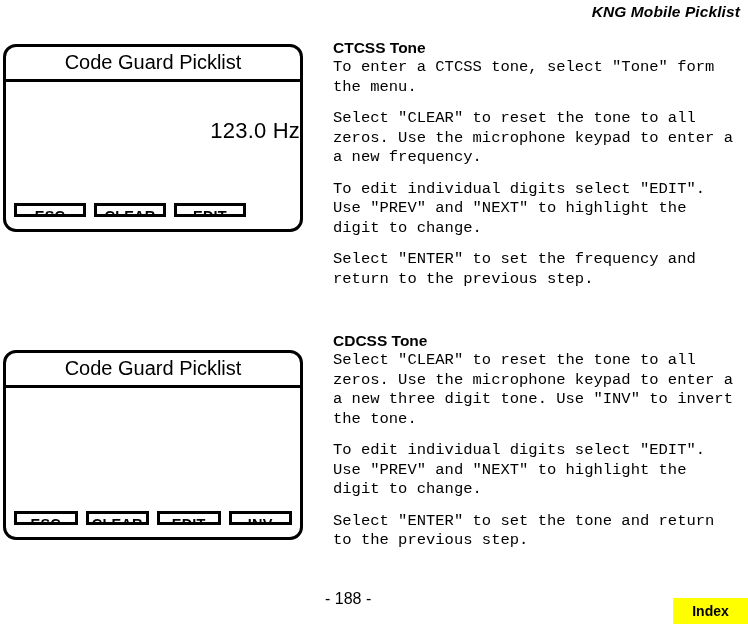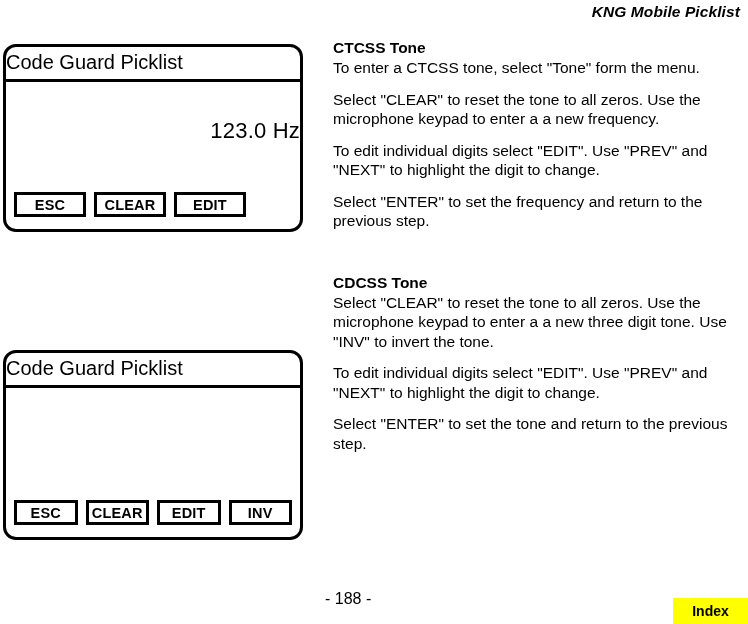--- a/index.html
+++ b/index.html
@@ -41,21 +41,21 @@
     border-radius: 13px;
     background: #ffffff;
     box-sizing: border-box;
   }
   #panel-ctcss { top: 44px; height: 188px; }
   #panel-cdcss { top: 350px; height: 190px; }
 
   .panel-title {
     height: 32px;
     line-height: 30px;
-    text-align: left;
+    text-align: center;
     font-size: 20px;
     border-bottom: 3px solid #000000;
     white-space: nowrap;
   }
 
   .panel-body {
     position: relative;
     height: calc(100% - 35px);
   }
 
@@ -78,21 +78,21 @@
     display: flex;
     gap: 8px;
   }
   .softkey-row.three > .softkey { width: 72px; }
   .softkey-row.four  > .softkey { width: 68px; }
 
   .softkey {
     border: 3px solid #000000;
     background: #ffffff;
     color: #000000;
-    height: 25px;
+    height: 14px;
     line-height: 20px;
     text-align: center;
     font-size: 14.5px;
     font-weight: bold;
     box-sizing: border-box;
     letter-spacing: 0.2px;
     white-space: nowrap;
     overflow: hidden;
   }
 
@@ -109,20 +109,21 @@
   .section-heading {
     font-size: 15.5px;
     font-weight: bold;
     line-height: 19px;
     margin: 0 0 1px 0;
   }
   .section-para {
     font-size: 15.5px;
     line-height: 19.5px;
     margin: 0 0 12px 0;
+    font-family: Liberation Mono, monospace;
   }
   .section-para:last-child { margin-bottom: 0; }
 
   
   .page-number {
     position: absolute;
     left: 325px;
     top: 589px;
     font-size: 16px;
     line-height: 20px;

